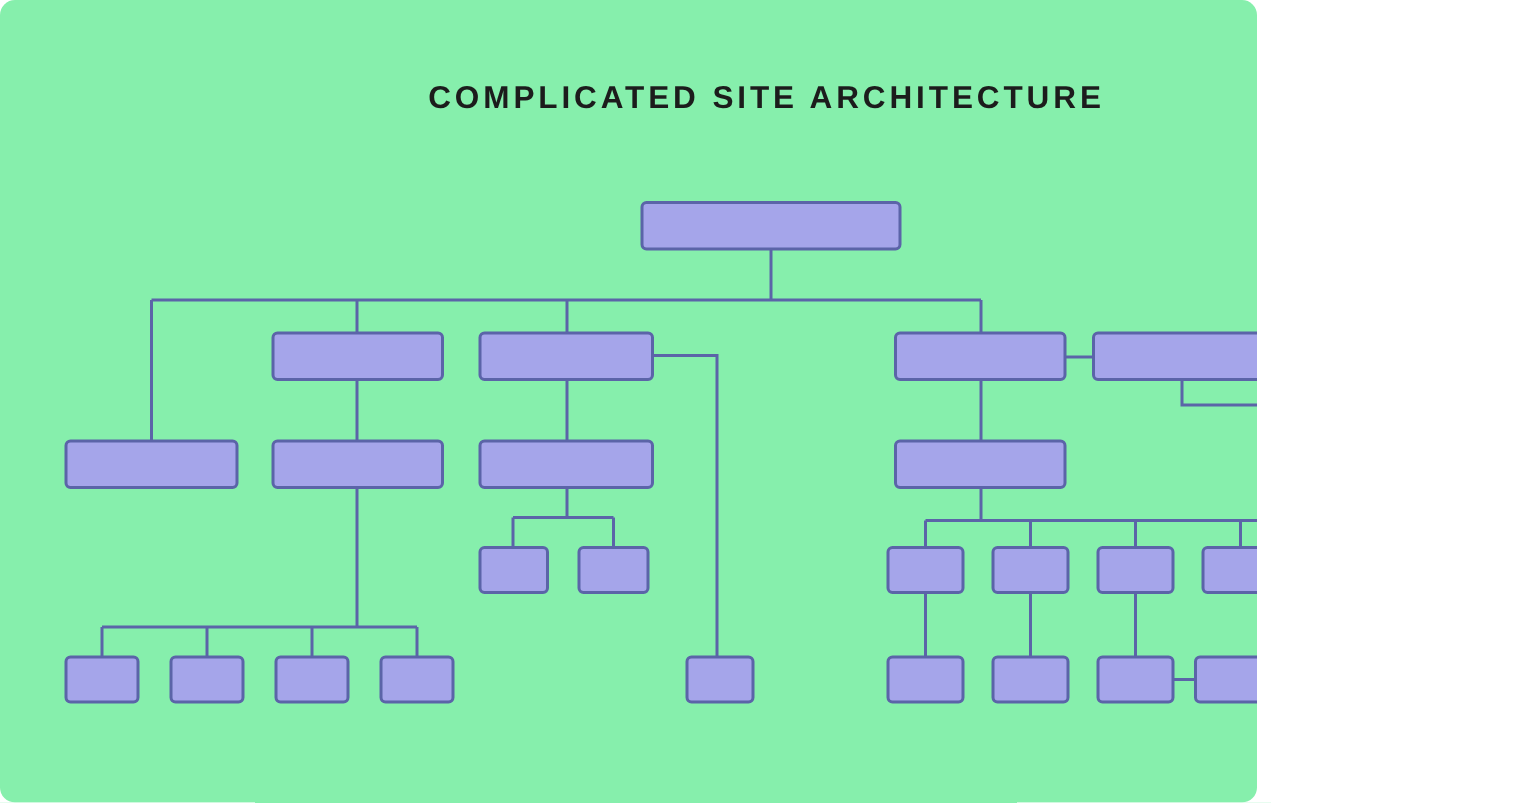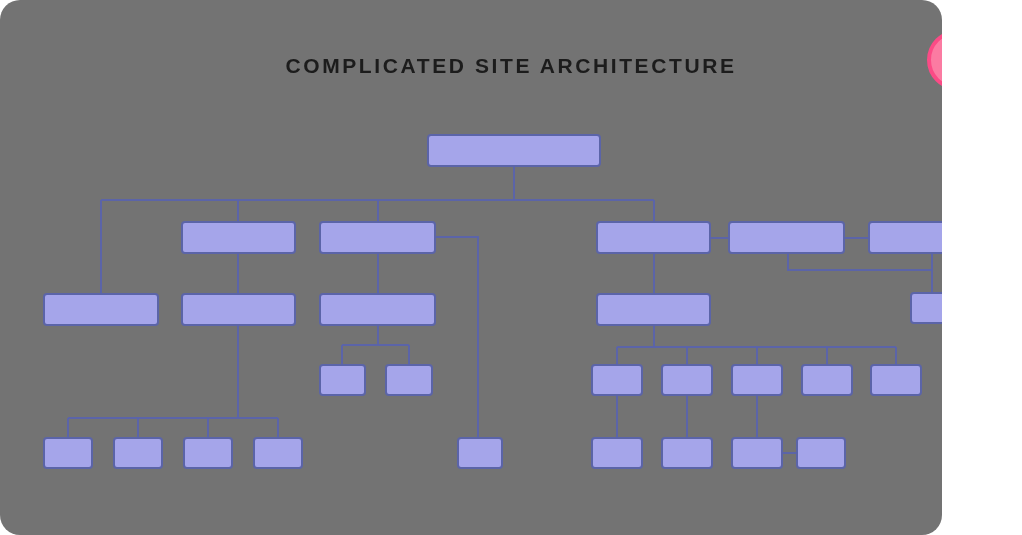--- a/index.html
+++ b/index.html
@@ -17,24 +17,24 @@
   #app {
     position: relative;
     width: 1022px;
     height: 535px;
     background: #ffffff;
   }
   .canvas {
     position: absolute;
     left: 0;
     top: 0;
-    width: 942px;
-    height: 535px;
-    background: #737373;
-    border-radius: 20px;
+    width: 838px;
+    height: 535px;
+    background: #86efac;
+    border-radius: 10px;
     overflow: hidden;
   }
   .diagram-title {
     position: absolute;
     left: 0;
     top: 54px;
     width: 1022px;
     text-align: center;
     font-family: "Liberation Sans", sans-serif;
     font-size: 21px;

